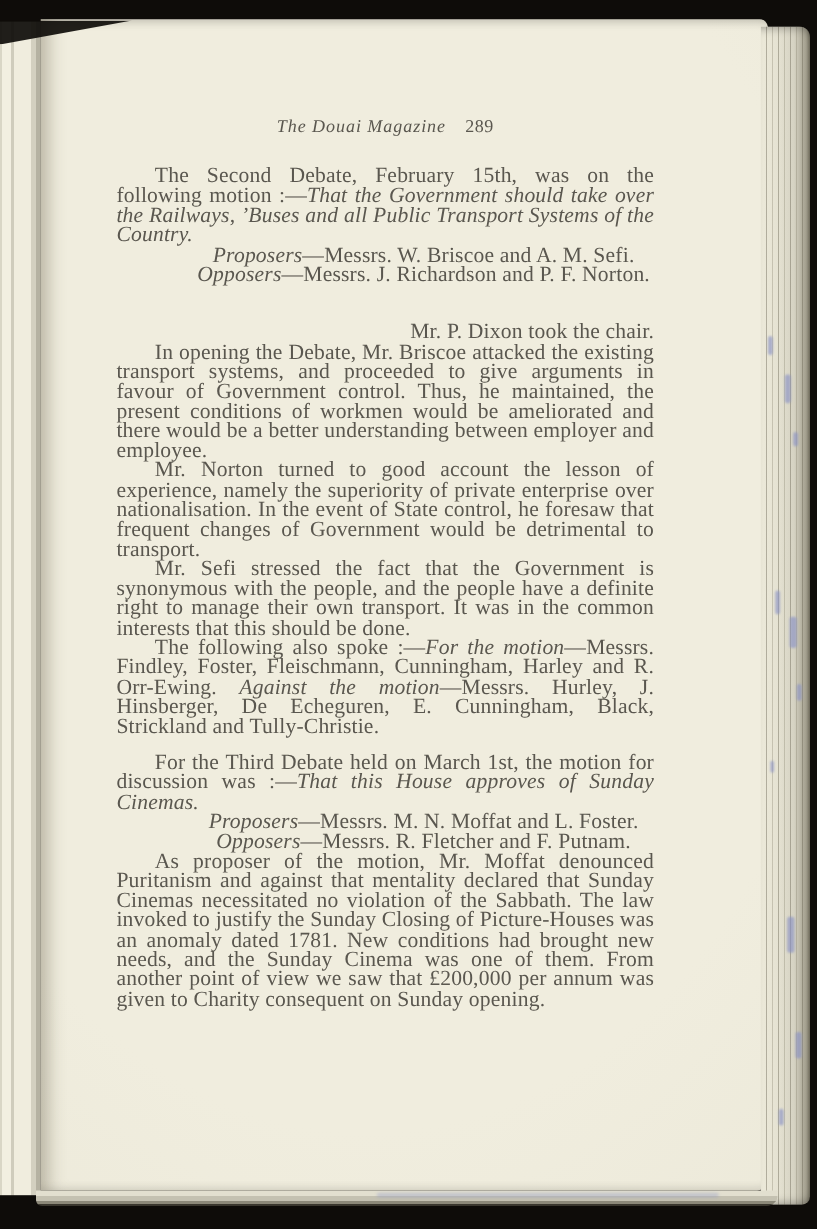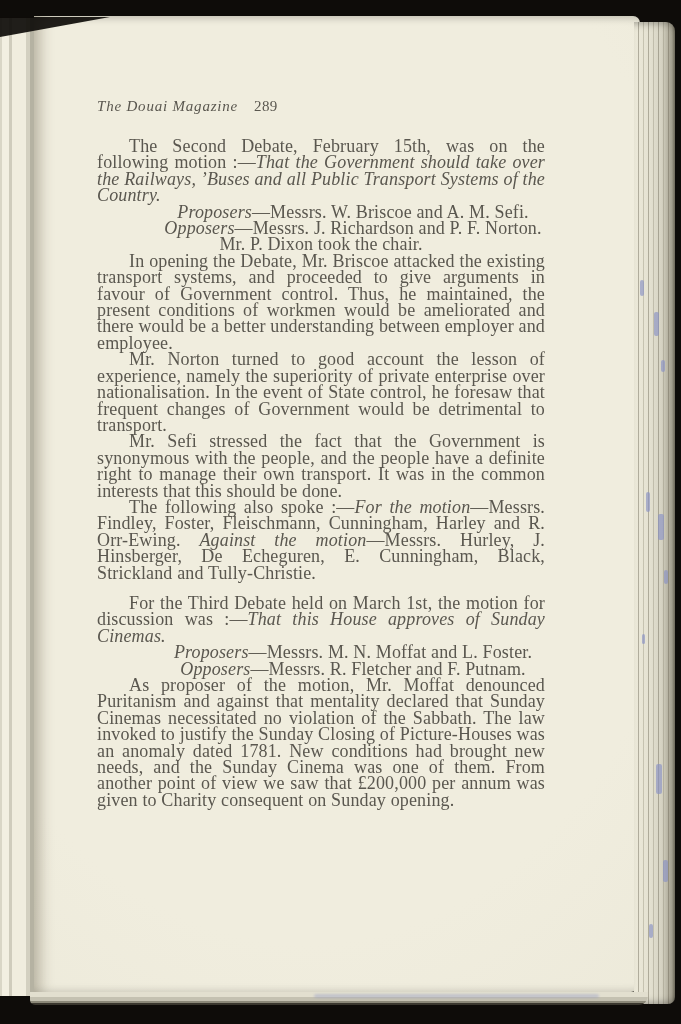--- a/index.html
+++ b/index.html
@@ -23,33 +23,33 @@
     position:absolute;left:34px;top:16px;width:606px;height:976px;
     background:radial-gradient(120% 100% at 45% 40%,
       var(--page-color,#f0edde) 55%,#e9e6d6 100%);
     border-radius:0 7px 9px 0;
     box-shadow:inset 14px 0 14px -8px rgba(95,88,66,.38),
                inset 0 10px 8px -8px rgba(0,0,0,.18),
                inset 0 -8px 8px -7px rgba(0,0,0,.12);
   }
   .running-header{
     position:absolute;top:82px;left:63px;width:448px;
-    text-align:left;color:var(--ink-color,#5a574f);
+    text-align:center;color:var(--ink-color,#5a574f);
     font-size:15px;letter-spacing:.4px;white-space:nowrap;
   }
   .running-header .mag{font-style:italic;letter-spacing:.8px;}
   .running-header .pageno{margin-left:16px;}
   .copy{
     position:absolute;top:122px;left:63px;width:448px;
     color:var(--ink-color,#5a574f);
     font-size:18px;line-height:16.4px;letter-spacing:.15px;
   }
   .copy p{margin:0;text-align:justify;text-indent:32px;}
   .copy p.roles{text-indent:0;margin-left:64px;text-align:center;}
-  .copy p.chair{text-indent:0;text-align:center;}
+  .copy p.chair{text-indent:0;text-align:right;margin-top:32px;}
   .copy .it,.it{font-style:italic;}
   .gap{height:14px;}
   .page-stack{
     position:absolute;right:6px;top:22px;width:41px;height:982px;
     border-radius:0 9px 7px 0;
     background:
       repeating-linear-gradient(90deg,rgba(255,255,255,0) 0 4px,rgba(108,103,86,.45) 4px 5px,
         rgba(255,255,255,0) 5px 9px,rgba(135,130,110,.35) 9px 10px),
       linear-gradient(90deg,#ece9d9 0,#e5e2d2 35%,#d5d2c2 68%,#a39f8e 92%,#6e6a5c 100%);
     box-shadow:inset 0 8px 7px -6px rgba(0,0,0,.3),inset 0 -8px 7px -6px rgba(0,0,0,.3);

